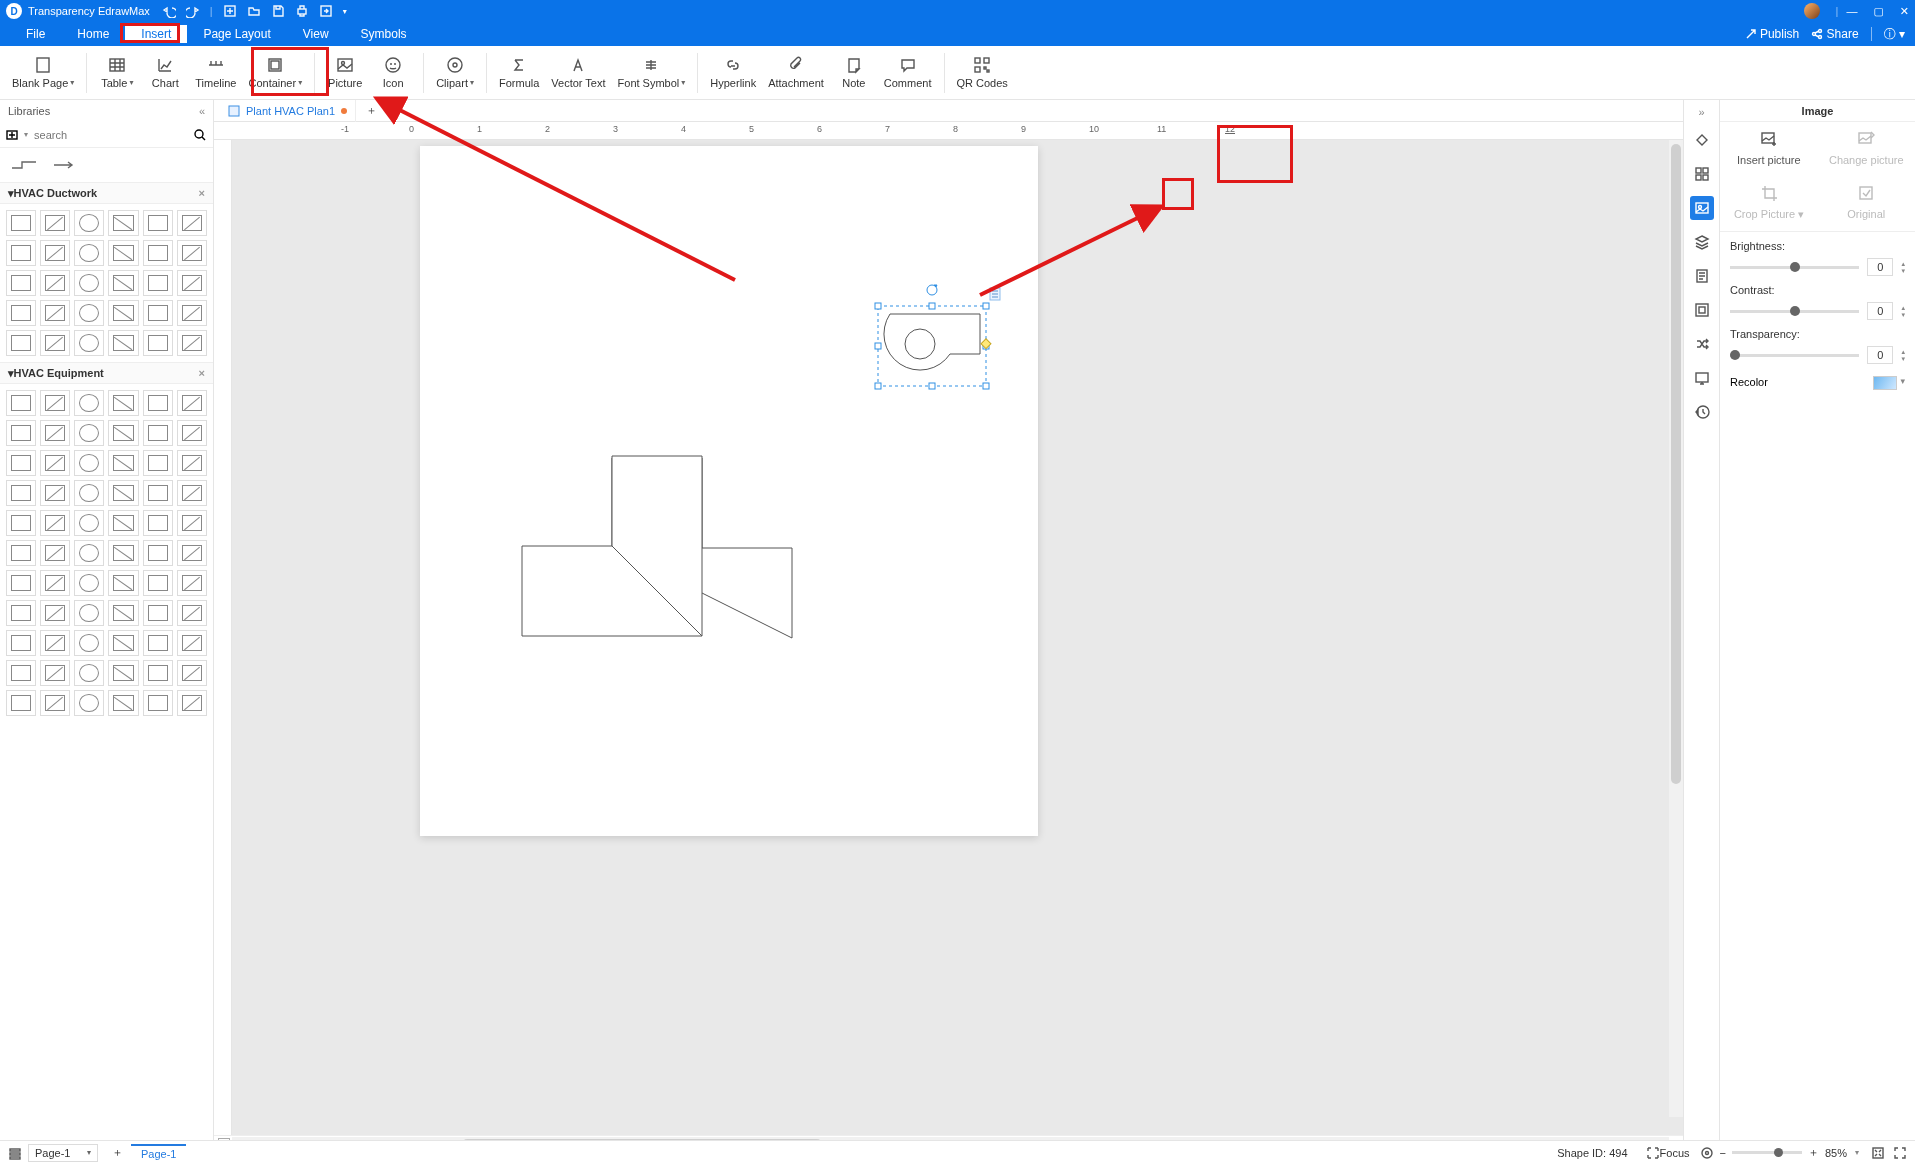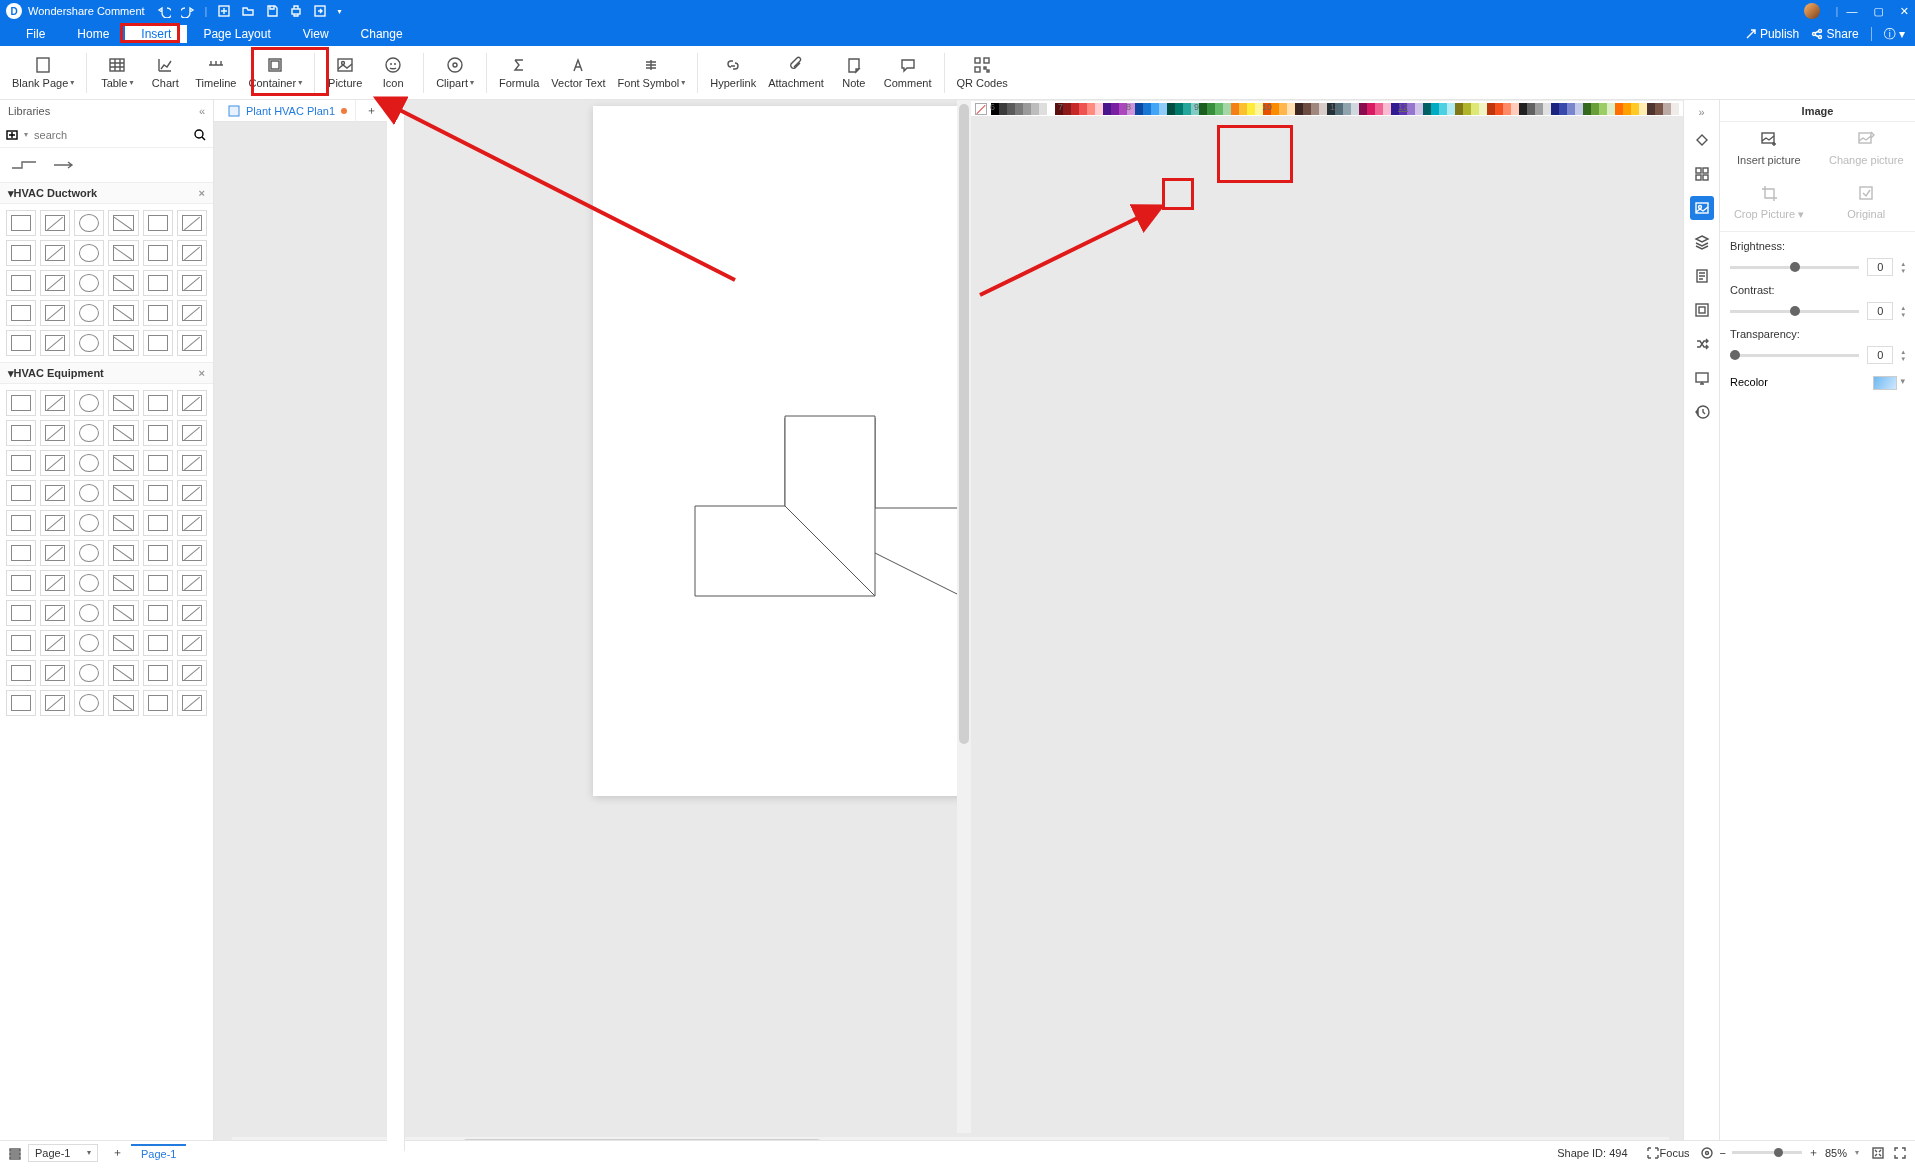--- a/index.html
+++ b/index.html
@@ -40,21 +40,21 @@
 .left-panel .search input { flex: 1; border: none; outline: none; font-size: 11px; color: #333333; background: transparent; }
 .left-panel .quick { height: 34px; display: flex; align-items: center; gap: 14px; padding: 0 10px; color: #666666; }
 .left-panel .cat-hdr { height: 22px; display: flex; align-items: center; font-size: 11px; font-weight: 600; color: #333333; padding: 0 8px; border-top: 1px solid #eeeeee; border-bottom: 1px solid #eeeeee; background: #fafafa; }
 .left-panel .cat-hdr .x { margin-left: auto; color: #999999; cursor: pointer; }
 .shape-grid { display: grid; grid-template-columns: repeat(6, 1fr); gap: 4px; padding: 6px; }
 .shape-grid .shape { height: 26px; border: 1px solid #dcdcdc; background: #ffffff; }
 .shape { position: relative; }
 .left-scroll { overflow-y: auto; flex: 1; }
 
 
-.canvas-area { flex: 1; display: flex; position: relative; background: #e9e9e9; }
+.canvas-area { flex: 1; display: flex; flex-direction: column; position: relative; background: #e9e9e9; }
 .tabbar { height: 22px; background: #ffffff; border-bottom: 1px solid #e5e5e5; display: flex; align-items: center; padding-left: 6px; font-size: 11px; }
 .tabbar .tab { display: flex; align-items: center; gap: 6px; padding: 0 8px; height: 22px; border-right: 1px solid #eeeeee; color: #237be0; cursor: pointer; }
 .tabbar .tab .dot { width: 6px; height: 6px; border-radius: 50%; background: #f07b3c; }
 .tabbar .plus { padding: 0 10px; color: #444444; cursor: pointer; }
 .ruler-h { height: 18px; background: #ffffff; border-bottom: 1px solid #e5e5e5; position: relative; font-size: 9px; color: #666666; }
 .ruler-h .tick { position: absolute; top: 2px; transform: translateX(-3px); }
 .canvas-wrap { position: relative; flex: 1; overflow: hidden; }
 .ruler-v { position: absolute; left: 0; top: 0; bottom: 0; width: 18px; background: #ffffff; border-right: 1px solid #e5e5e5; z-index: 1; }
 .canvas-surface { position: absolute; left: 18px; right: 0; top: 0; bottom: 0; background: #e9e9e9; }
 .page { position: absolute; left: 188px; top: 6px; width: 618px; height: 690px; background: #ffffff; box-shadow: 0 2px 8px rgba(0,0,0,.15); }
@@ -118,21 +118,21 @@
 .shape.cx::before{content:"";position:absolute;left:3px;right:3px;top:50%;border-top:1px solid #888;transform:rotate(35deg);}
 .shape.circ::after{content:"";position:absolute;left:4px;top:3px;right:4px;bottom:3px;border:1px solid #888;border-radius:50%;}
 .shape.diag::before{content:"";position:absolute;inset:4px;border:1px solid #888;}
 .shape.diag::after{content:"";position:absolute;left:4px;right:4px;top:50%;border-top:1px solid #888;transform:rotate(-40deg);}
 </style>
 </head>
 <body>
 
 <div class="titlebar">
   <span class="logo">D</span>
-  <span>Wondershare Comment</span>
+  <span>Transparency EdrawMax</span>
   <span class="qat">
     <svg class="ic" width="14" height="14">
         <path d="M10 4a5 5 0 1 1-5 5M2 6l3-2-0 4z"></path>
       </svg>
     <svg class="ic" width="14" height="14">
         <path d="M4 4a5 5 0 1 0 5 5M12 6l-3-2 0 4z"></path>
       </svg>
     <span style="opacity:.5">|</span>
     <svg class="ic" width="14" height="14">
         <rect x="2" y="2" width="10" height="10"></rect>
@@ -163,21 +163,21 @@
     <span>✕</span>
   </span>
 </div>
 
 <div class="menubar">
   <span class="mitem">File</span>
   <span class="mitem">Home</span>
   <span class="mitem active">Insert</span>
   <span class="mitem">Page Layout</span>
   <span class="mitem">View</span>
-  <span class="mitem">Change</span>
+  <span class="mitem">Symbols</span>
   <div class="right">
     <span><svg class="ic" width="12" height="12" style="vertical-align:-2px">
           <path d="M2 10L10 2M6 2h4v4"></path>
         </svg> <span>Publish</span></span>
     <span><svg class="ic" width="12" height="12" style="vertical-align:-2px">
           <circle cx="3" cy="6" r="1.5"></circle>
           <circle cx="9" cy="3" r="1.5"></circle>
           <circle cx="9" cy="9" r="1.5"></circle>
           <path d="M4 5l4-2M4 7l4 2"></path>
         </svg> <span>Share</span></span>

